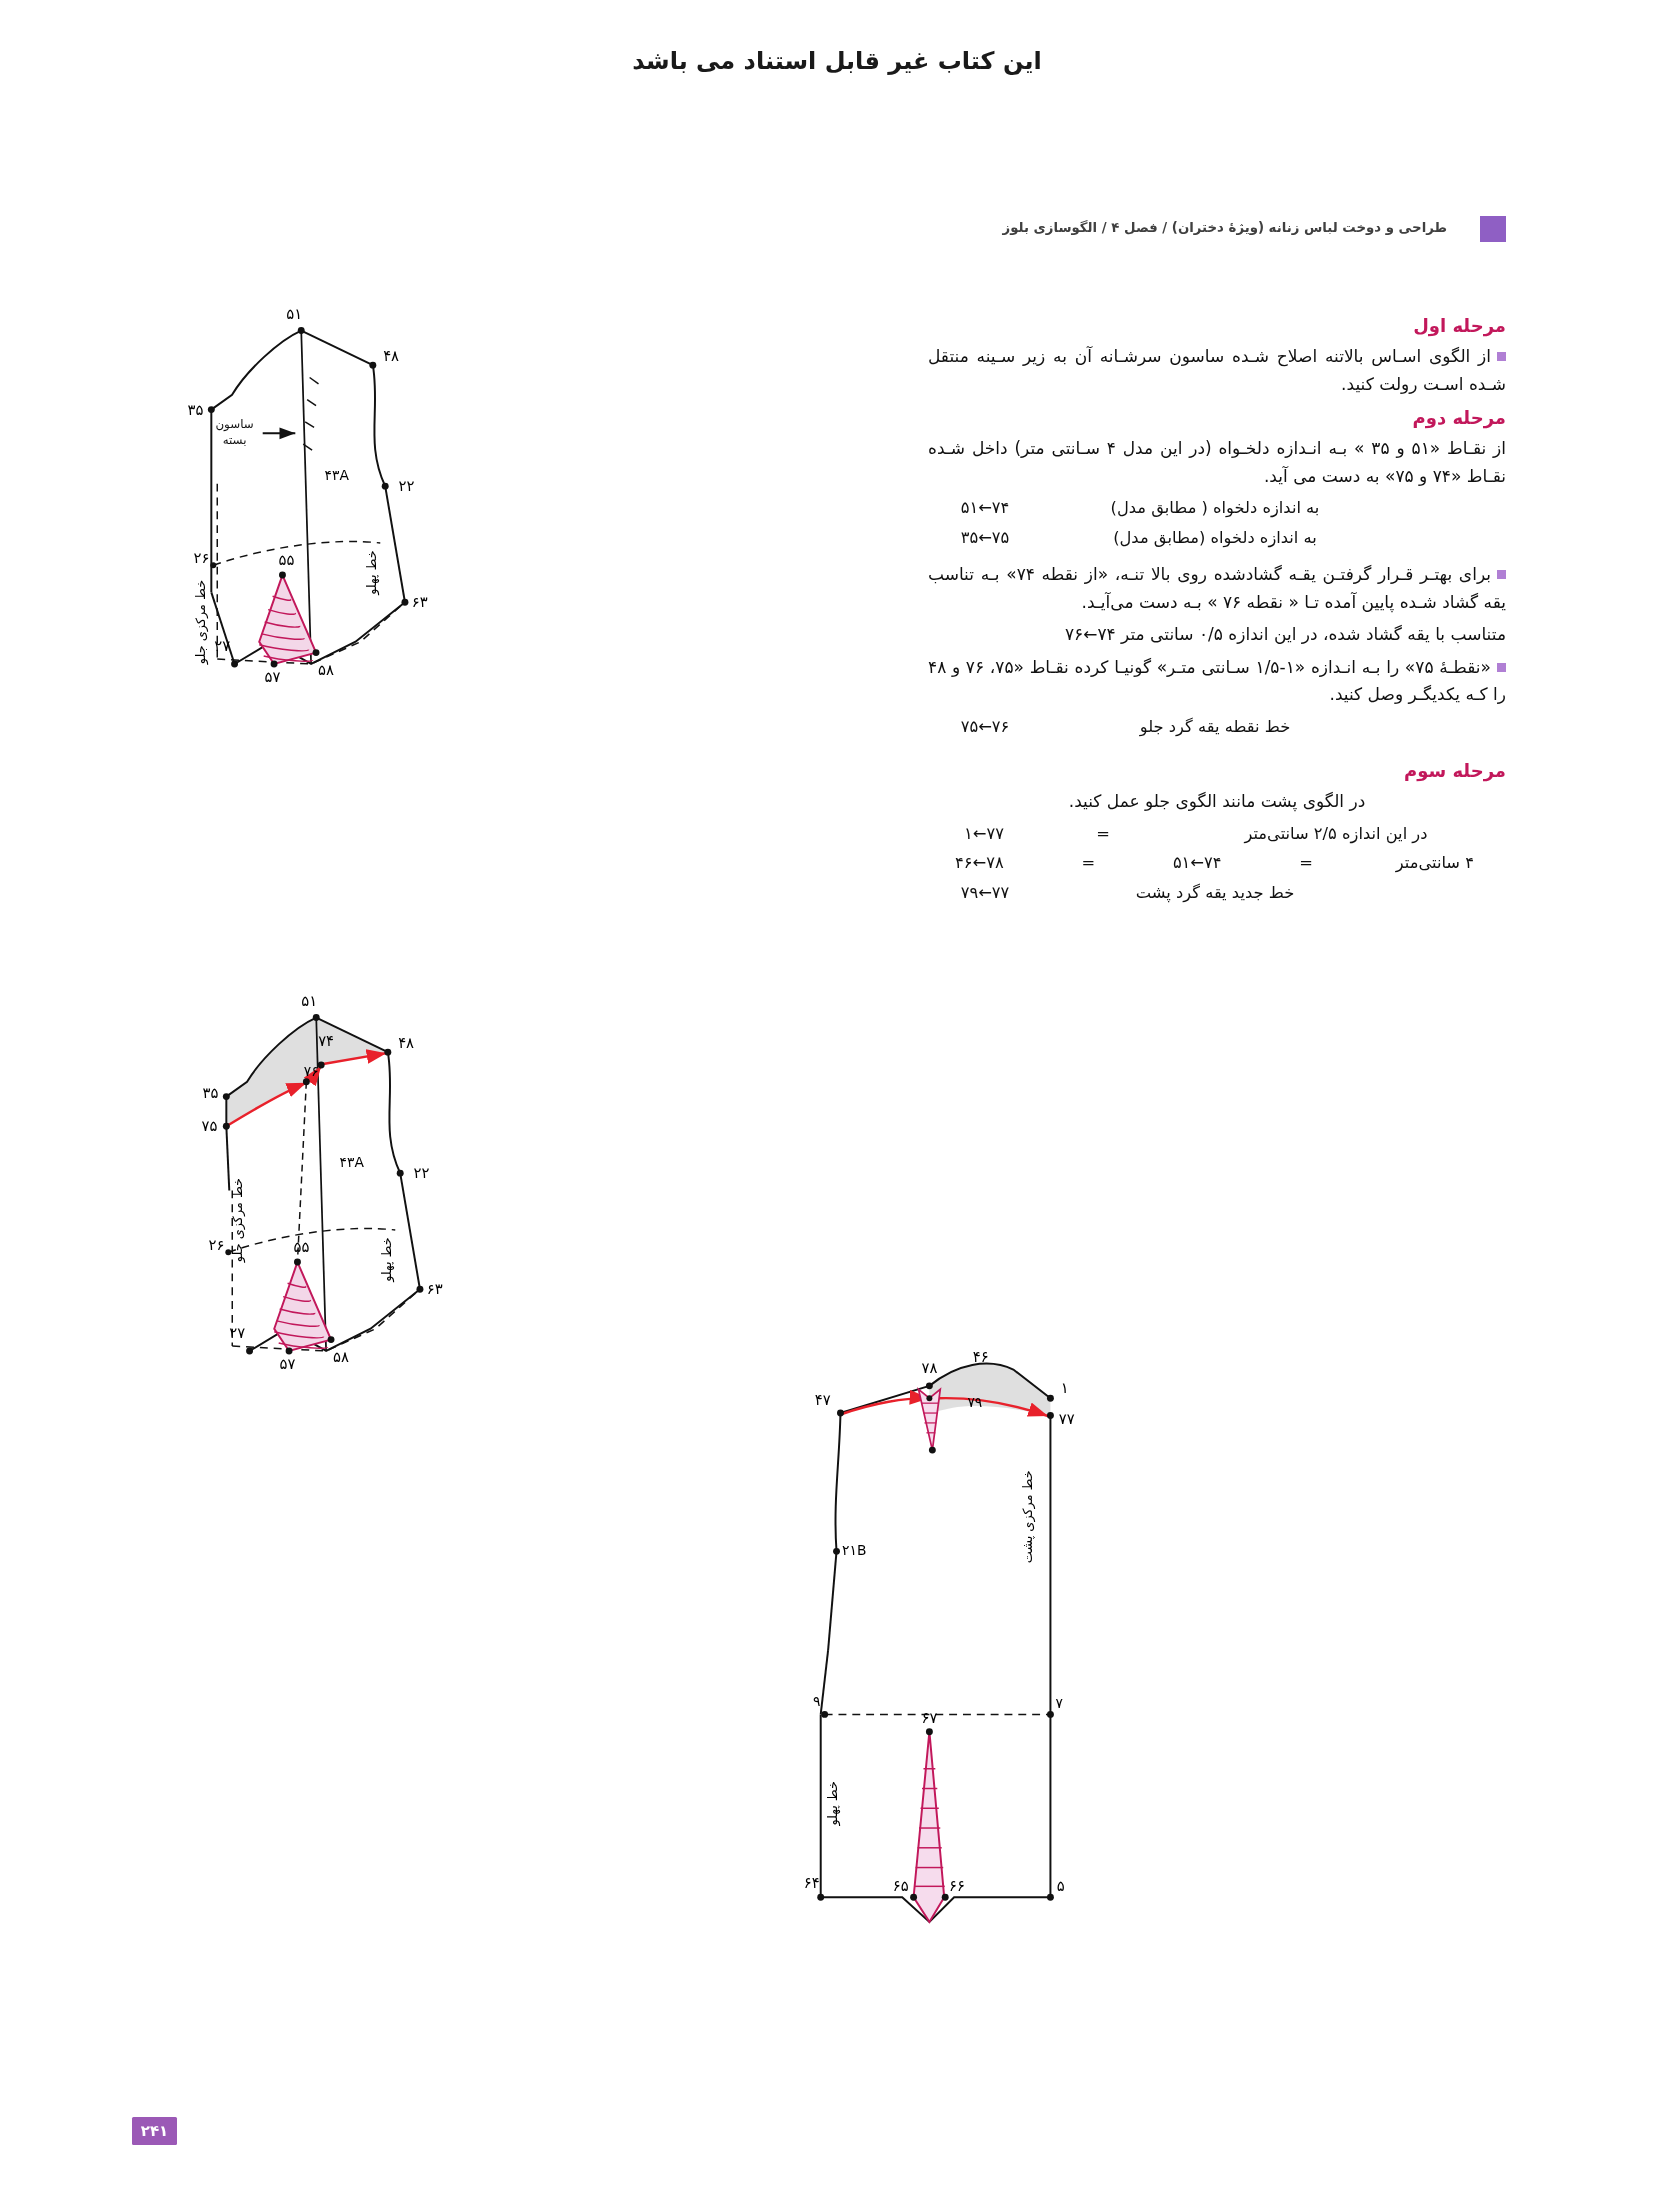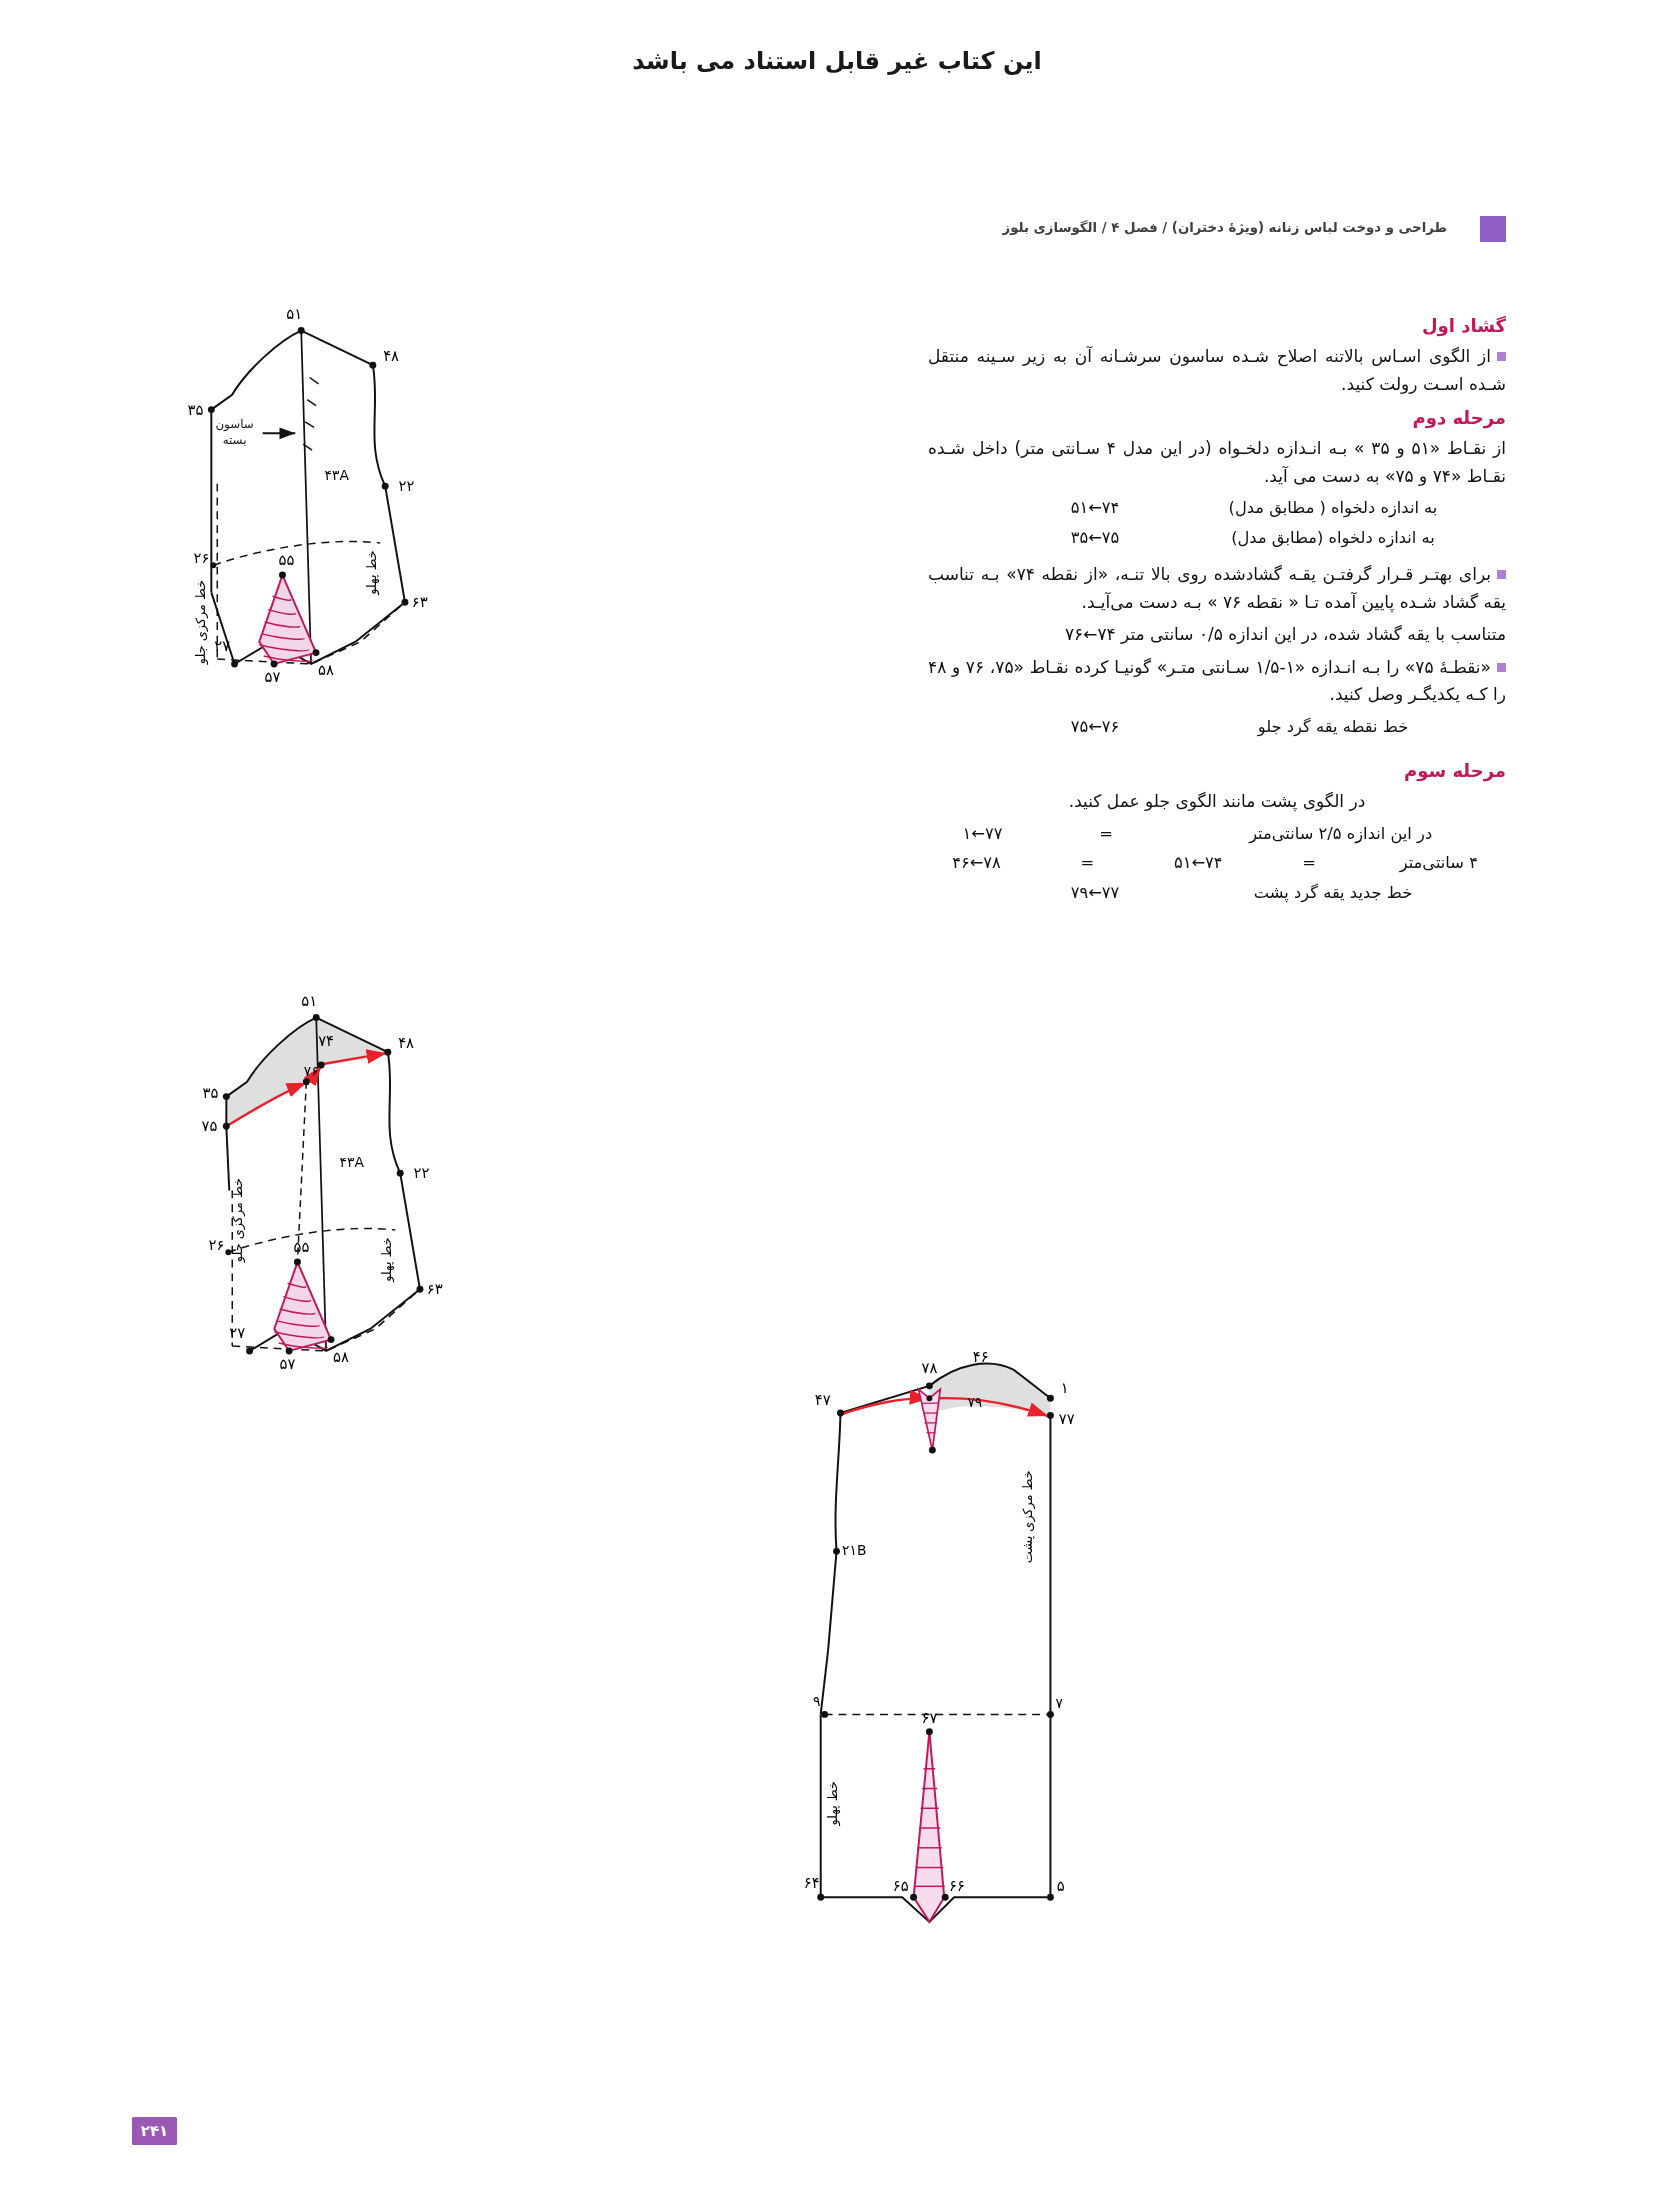--- a/index.html
+++ b/index.html
@@ -82,22 +82,22 @@
     display: inline-block;
     width: 9px;
     height: 9px;
     background: #b07fd4;
     margin-left: 6px;
     vertical-align: 1px;
   }
   .eqline {
     display: flex;
     flex-direction: row-reverse;
-    justify-content: flex-end;
-    gap: 8px;
+    justify-content: flex-start;
+    gap: 0px;
     margin: 3px 0;
     font-size: 16.3px;
   }
   .eq-label {
     width: 346px;
     text-align: center;
     white-space: nowrap;
   }
   .eq-val {
     width: 114px;
@@ -148,21 +148,21 @@
 
 <div class="watermark">این کتاب غیر قابل استناد می باشد</div>
 
 <div class="runhead">
   <div class="runhead-square"></div>
   <div class="runhead-text">طراحی و دوخت لباس زنانه (ویژهٔ دختران) / فصل ۴ / الگوسازی بلوز</div>
 </div>
 
 <div class="textcol">
 
-  <div class="step-title">گشاد اول</div>
+  <div class="step-title">مرحله اول</div>
   <p class="para">
     <span class="bullet-sq"></span><span>از الگوی اسـاس بالاتنه اصلاح شـده ساسون سرشـانه آن به زیر سـینه منتقل شـده اسـت رولت کنید.</span>
   </p>
 
   <div class="step-title">مرحله دوم</div>
   <p class="para">از نقـاط «۵۱ و ۳۵ » بـه انـدازه دلخـواه (در این مدل ۴ سـانتی متر) داخل شـده نقـاط «۷۴ و ۷۵» به دست می آید.</p>
 
   <div class="eqline">
     <span class="eq-val">۵۱←۷۴</span>
     <span class="eq-label">به اندازه دلخواه ( مطابق مدل)</span>

